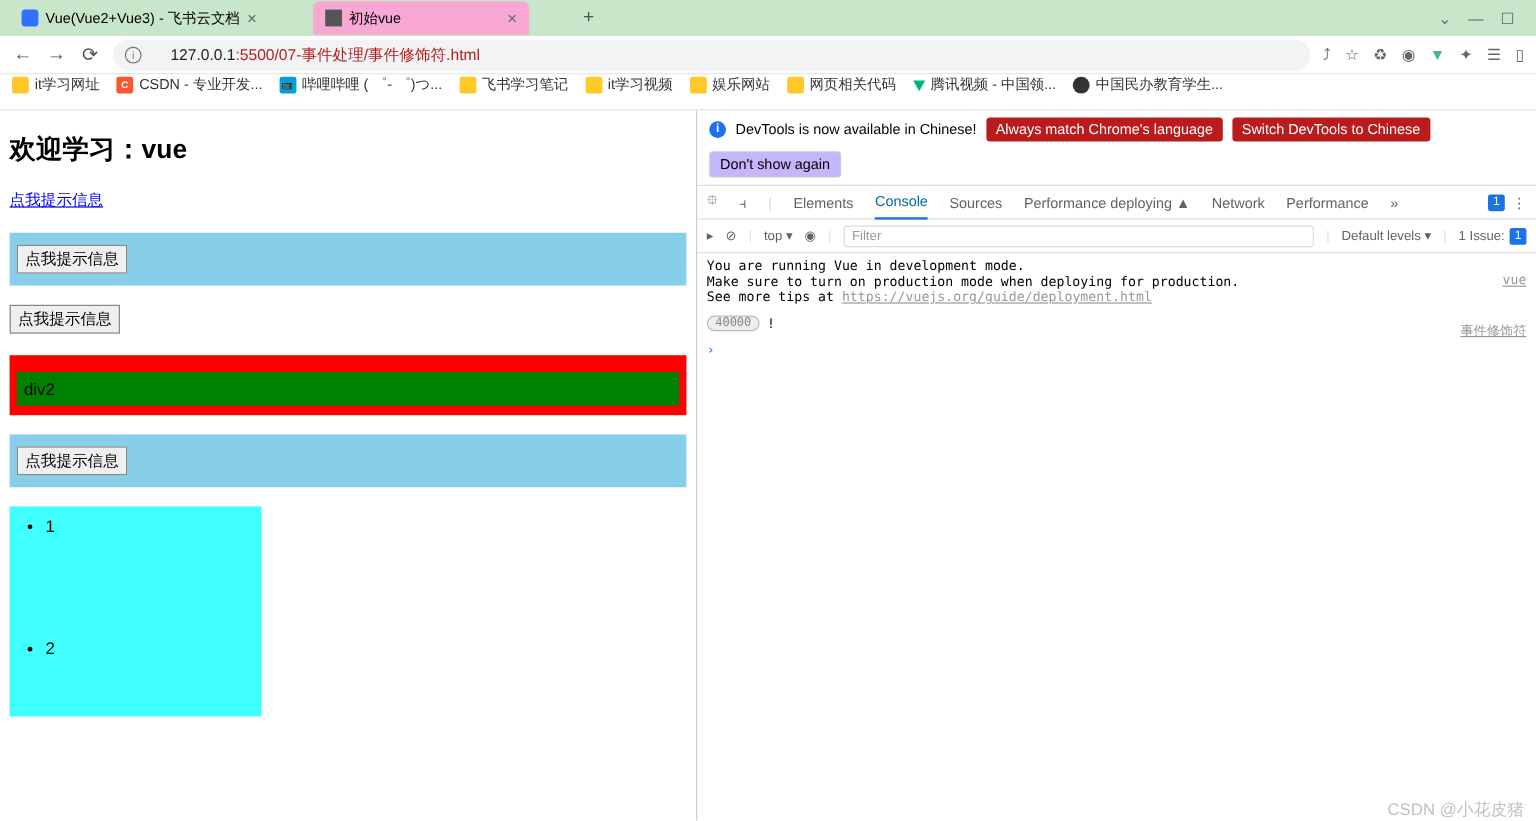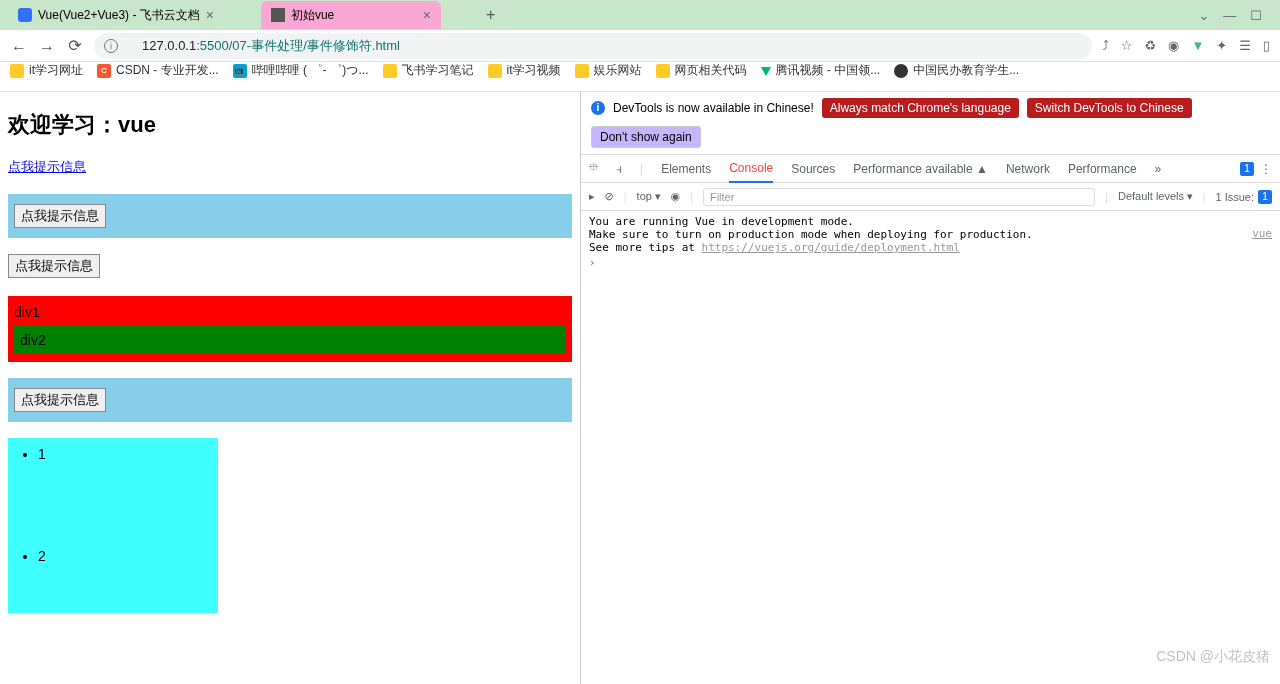--- a/index.html
+++ b/index.html
@@ -14,21 +14,21 @@
 .tab-close { margin-left: auto; color: #666; font-size: 14px; cursor: pointer; }
 .new-tab { padding: 2px 8px; font-size: 16px; color: #555; cursor: pointer; }
 .window-controls { margin-left: auto; display: flex; gap: 14px; padding-right: 10px; color: #666; }
 
 .address-bar { background: #fff; display: flex; align-items: center; height: 32px; padding: 0 10px; gap: 10px; border-bottom: 1px solid #e0e0e0; }
 .nav-btn { width: 18px; text-align: center; color: #555; cursor: pointer; font-size: 16px; }
 .url-box { flex: 1; display: flex; align-items: center; background: #f1f3f4; border-radius: 14px; height: 26px; padding: 0 10px; gap: 8px; }
 .url-info-icon { width: 14px; height: 14px; border: 1px solid #777; border-radius: 50%; font-size: 9px; text-align: center; line-height: 12px; color: #777; }
 .url-text { font-size: 13px; color: #333; }
 .url-text .host { color: #202124; margin-left: 16px; }
-.url-text .path { color: #0f766e; }
+.url-text .path { color: #b91c1c; }
 .addr-icons { display: flex; gap: 12px; align-items: center; color: #666; }
 
 .bookmarks-bar { background: #fff; display: flex; align-items: flex-start; height: 30px; padding: 0 10px; gap: 14px; border-bottom: 1px solid #e0e0e0; font-size: 12px; }
 .bookmark { display: flex; align-items: center; gap: 5px; color: #333; cursor: pointer; }
 .bookmark-icon { width: 14px; height: 14px; display: inline-block; border-radius: 2px; }
 .folder-icon { background: #ffca28; }
 .csdn-icon { background: #fc5531; color: #fff; font-size: 8px; text-align: center; line-height: 14px; font-weight: bold; }
 .bili-icon { background: #00a1d6; color: #fff; font-size: 8px; text-align: center; line-height: 14px; }
 .tencent-icon { width: 0; height: 0; border-left: 5px solid transparent; border-right: 5px solid transparent; border-top: 9px solid #00b578; display: inline-block; margin-top: 2px; }
 .dark-icon { background: #333; border-radius: 50%; }
@@ -53,38 +53,38 @@
 .scroll-box li:nth-child(2) { margin-top: 70px; }
 
 
 .dt-banner { display: flex; align-items: center; padding: 6px 10px; gap: 8px; border-bottom: 1px solid #ddd; font-size: 12px; flex-wrap: wrap; }
 .dt-info-icon { width: 14px; height: 14px; background: #1a73e8; border-radius: 50%; color: #fff; font-size: 10px; text-align: center; line-height: 14px; font-weight: bold; }
 .dt-banner-btn { background: #b91c1c; color: #fff; padding: 3px 8px; border-radius: 3px; cursor: pointer; }
 .dt-banner-text { background: #c4b5fd; border: 1px solid #ccc; padding: 3px 8px; border-radius: 3px; cursor: pointer; }
 
 .dt-tabs { display: flex; align-items: center; border-bottom: 1px solid #ddd; height: 28px; padding: 0 8px; gap: 18px; font-size: 12px; color: #5f6368; }
 .dt-tab { cursor: pointer; padding: 6px 0; }
-.dt-tab.active { color: #ef4444; border-bottom: 2px solid #1a73e8; }
+.dt-tab.active { color: #0369a1; border-bottom: 2px solid #1a73e8; }
 .dt-tabs-right { margin-left: auto; display: flex; align-items: center; gap: 6px; }
 .dt-msg-badge { background: #1a73e8; color: #fff; border-radius: 2px; width: 14px; height: 14px; font-size: 10px; text-align: center; line-height: 14px; }
 
 .dt-toolbar { display: flex; align-items: center; height: 28px; border-bottom: 1px solid #ddd; padding: 0 8px; gap: 10px; font-size: 11px; color: #5f6368; }
 .dt-filter { flex: 1; border: 1px solid #ddd; border-radius: 3px; padding: 2px 6px; color: #999; }
 .dt-dropdown { cursor: pointer; }
 .dt-issue { display: flex; align-items: center; gap: 4px; }
 
 .dt-console { flex: 1; font-family: Consolas, monospace; font-size: 11px; padding: 4px 8px; overflow: auto; }
 .dt-log { display: flex; margin-bottom: 2px; }
 .dt-log-text { flex: 1; white-space: pre-wrap; }
 .dt-log-src { color: #999; text-decoration: underline; cursor: pointer; margin-top: 12px; }
 .dt-log a { color: #999; text-decoration: underline; }
 .dt-badge-count { display: inline-block; background: #eee; border: 1px solid #bbb; border-radius: 9px; padding: 0 6px; font-size: 10px; color: #888; margin-right: 6px; }
 .dt-prompt { color: #1a73e8; }
 
-.watermark { position: fixed; bottom: 18px; right: 10px; color: rgba(150,150,150,0.6); font-size: 14px; }
+.watermark { position: fixed; bottom: 0; right: 10px; color: rgba(150,150,150,0.6); font-size: 14px; }
 </style>
 </head>
 <body>
 
 <div class="browser-chrome">
   <div class="tab-bar">
     <div class="tab">
       <span class="tab-icon" style="background:#3370ff;border-radius:3px"></span>
       <span>Vue(Vue2+Vue3) - 飞书云文档</span>
       <span class="tab-close">×</span>
@@ -170,21 +170,20 @@
     <h1>欢迎学习：vue</h1>
     <a href="#" class="link">点我提示信息</a>
 
     <div class="blue-box">
       <button class="btn">点我提示信息</button>
     </div>
 
     <button class="btn standalone-btn">点我提示信息</button>
 
     <div class="red-box">
-      <div class="label">div1</div>
       <div class="green-box">
         <span>div2</span>
       </div>
     </div>
 
     <div class="blue-box">
       <button class="btn">点我提示信息</button>
     </div>
 
     <div class="scroll-box">
@@ -204,21 +203,21 @@
       <span class="dt-banner-text">Don't show again</span>
     </div>
 
     <div class="dt-tabs">
       <span>⯐</span>
       <span>⫞</span>
       <span style="color:#ddd">|</span>
       <span class="dt-tab">Elements</span>
       <span class="dt-tab active">Console</span>
       <span class="dt-tab">Sources</span>
-      <span class="dt-tab"><span>Performance available</span> ▲</span>
+      <span class="dt-tab"><span>Performance deploying</span> ▲</span>
       <span class="dt-tab">Network</span>
       <span class="dt-tab">Performance</span>
       <span>»</span>
       <div class="dt-tabs-right">
         <span class="dt-msg-badge">1</span>
         <span>⋮</span>
       </div>
     </div>
 
     <div class="dt-toolbar">
@@ -238,18 +237,23 @@
       </div>
     </div>
 
     <div class="dt-console">
       <div class="dt-log">
         <div class="dt-log-text" style="white-space: pre;">You are running Vue in development mode.
 Make sure to turn on production mode when deploying for production.
 See more tips at <a href="#">https://vuejs.org/guide/deployment.html</a></div>
         <span class="dt-log-src">vue</span>
       </div>
+      <div class="dt-log" style="align-items:center">
+        <span class="dt-badge-count">40000</span>
+        <span class="dt-log-text">!</span>
+        <span class="dt-log-src">事件修饰符</span>
+      </div>
       <div class="dt-prompt">›</div>
     </div>
   </div>
 </div>
 
 <div class="watermark">CSDN @小花皮猪</div>
 
 </body></html>

